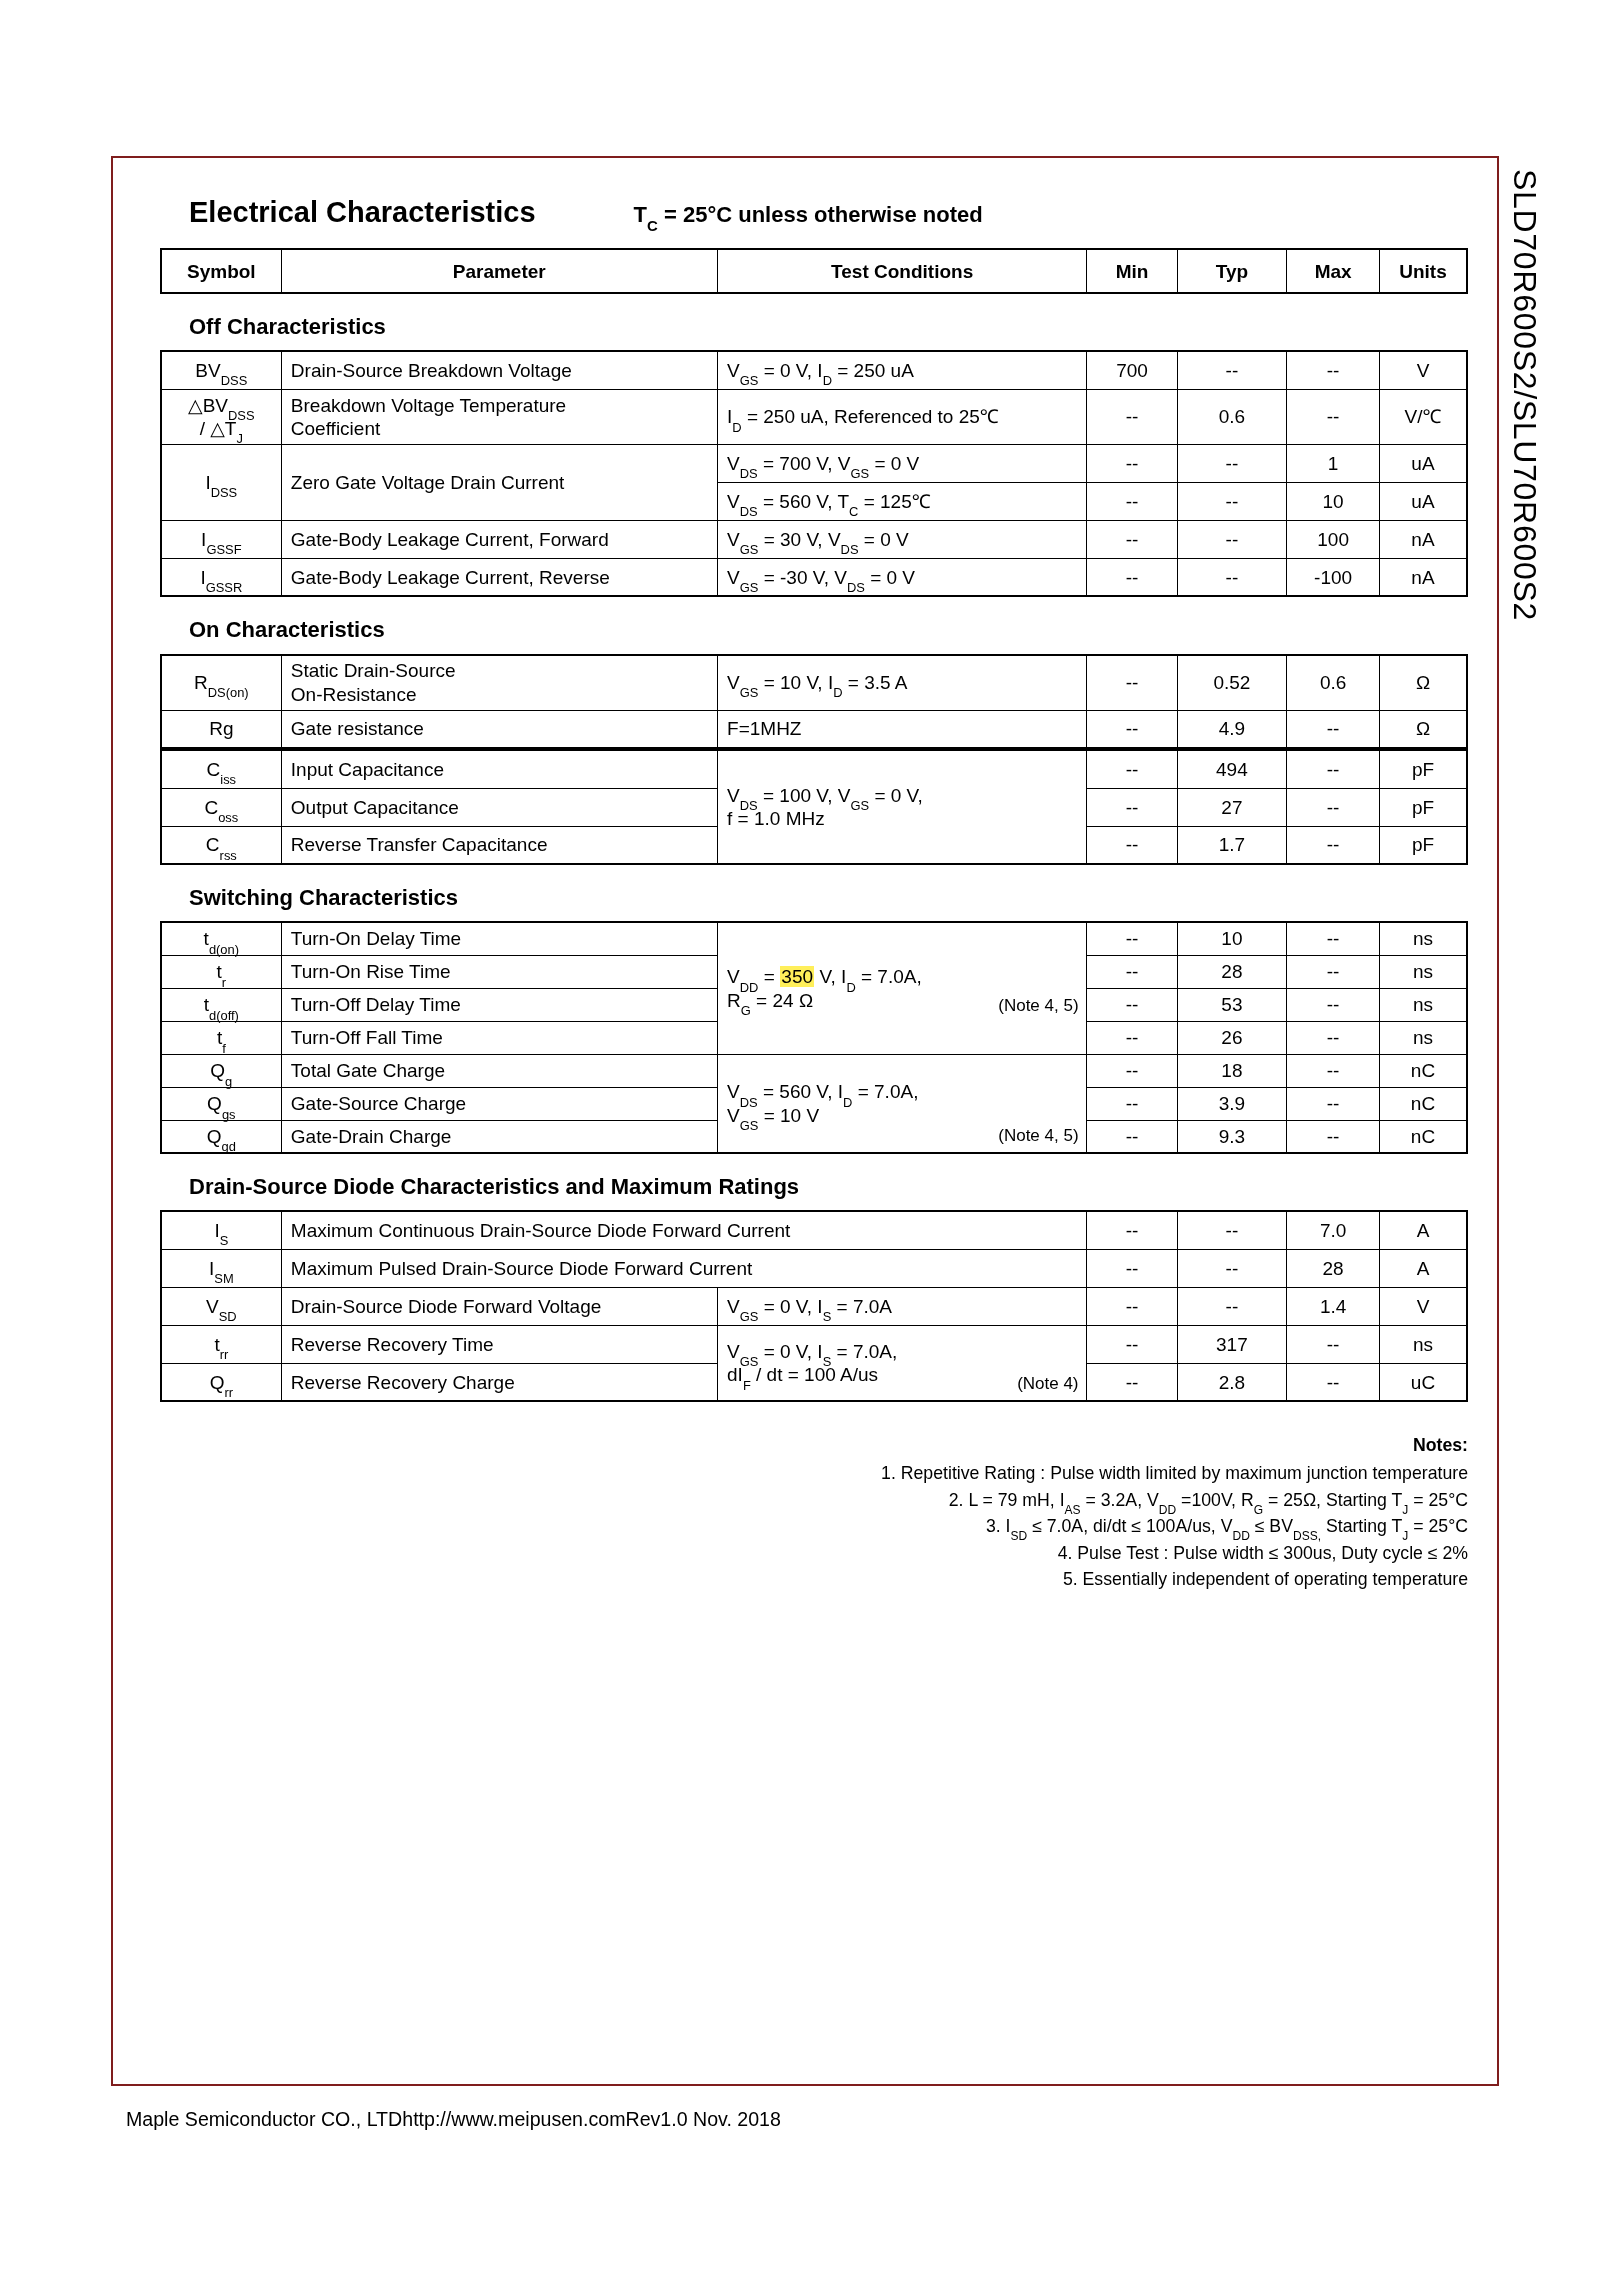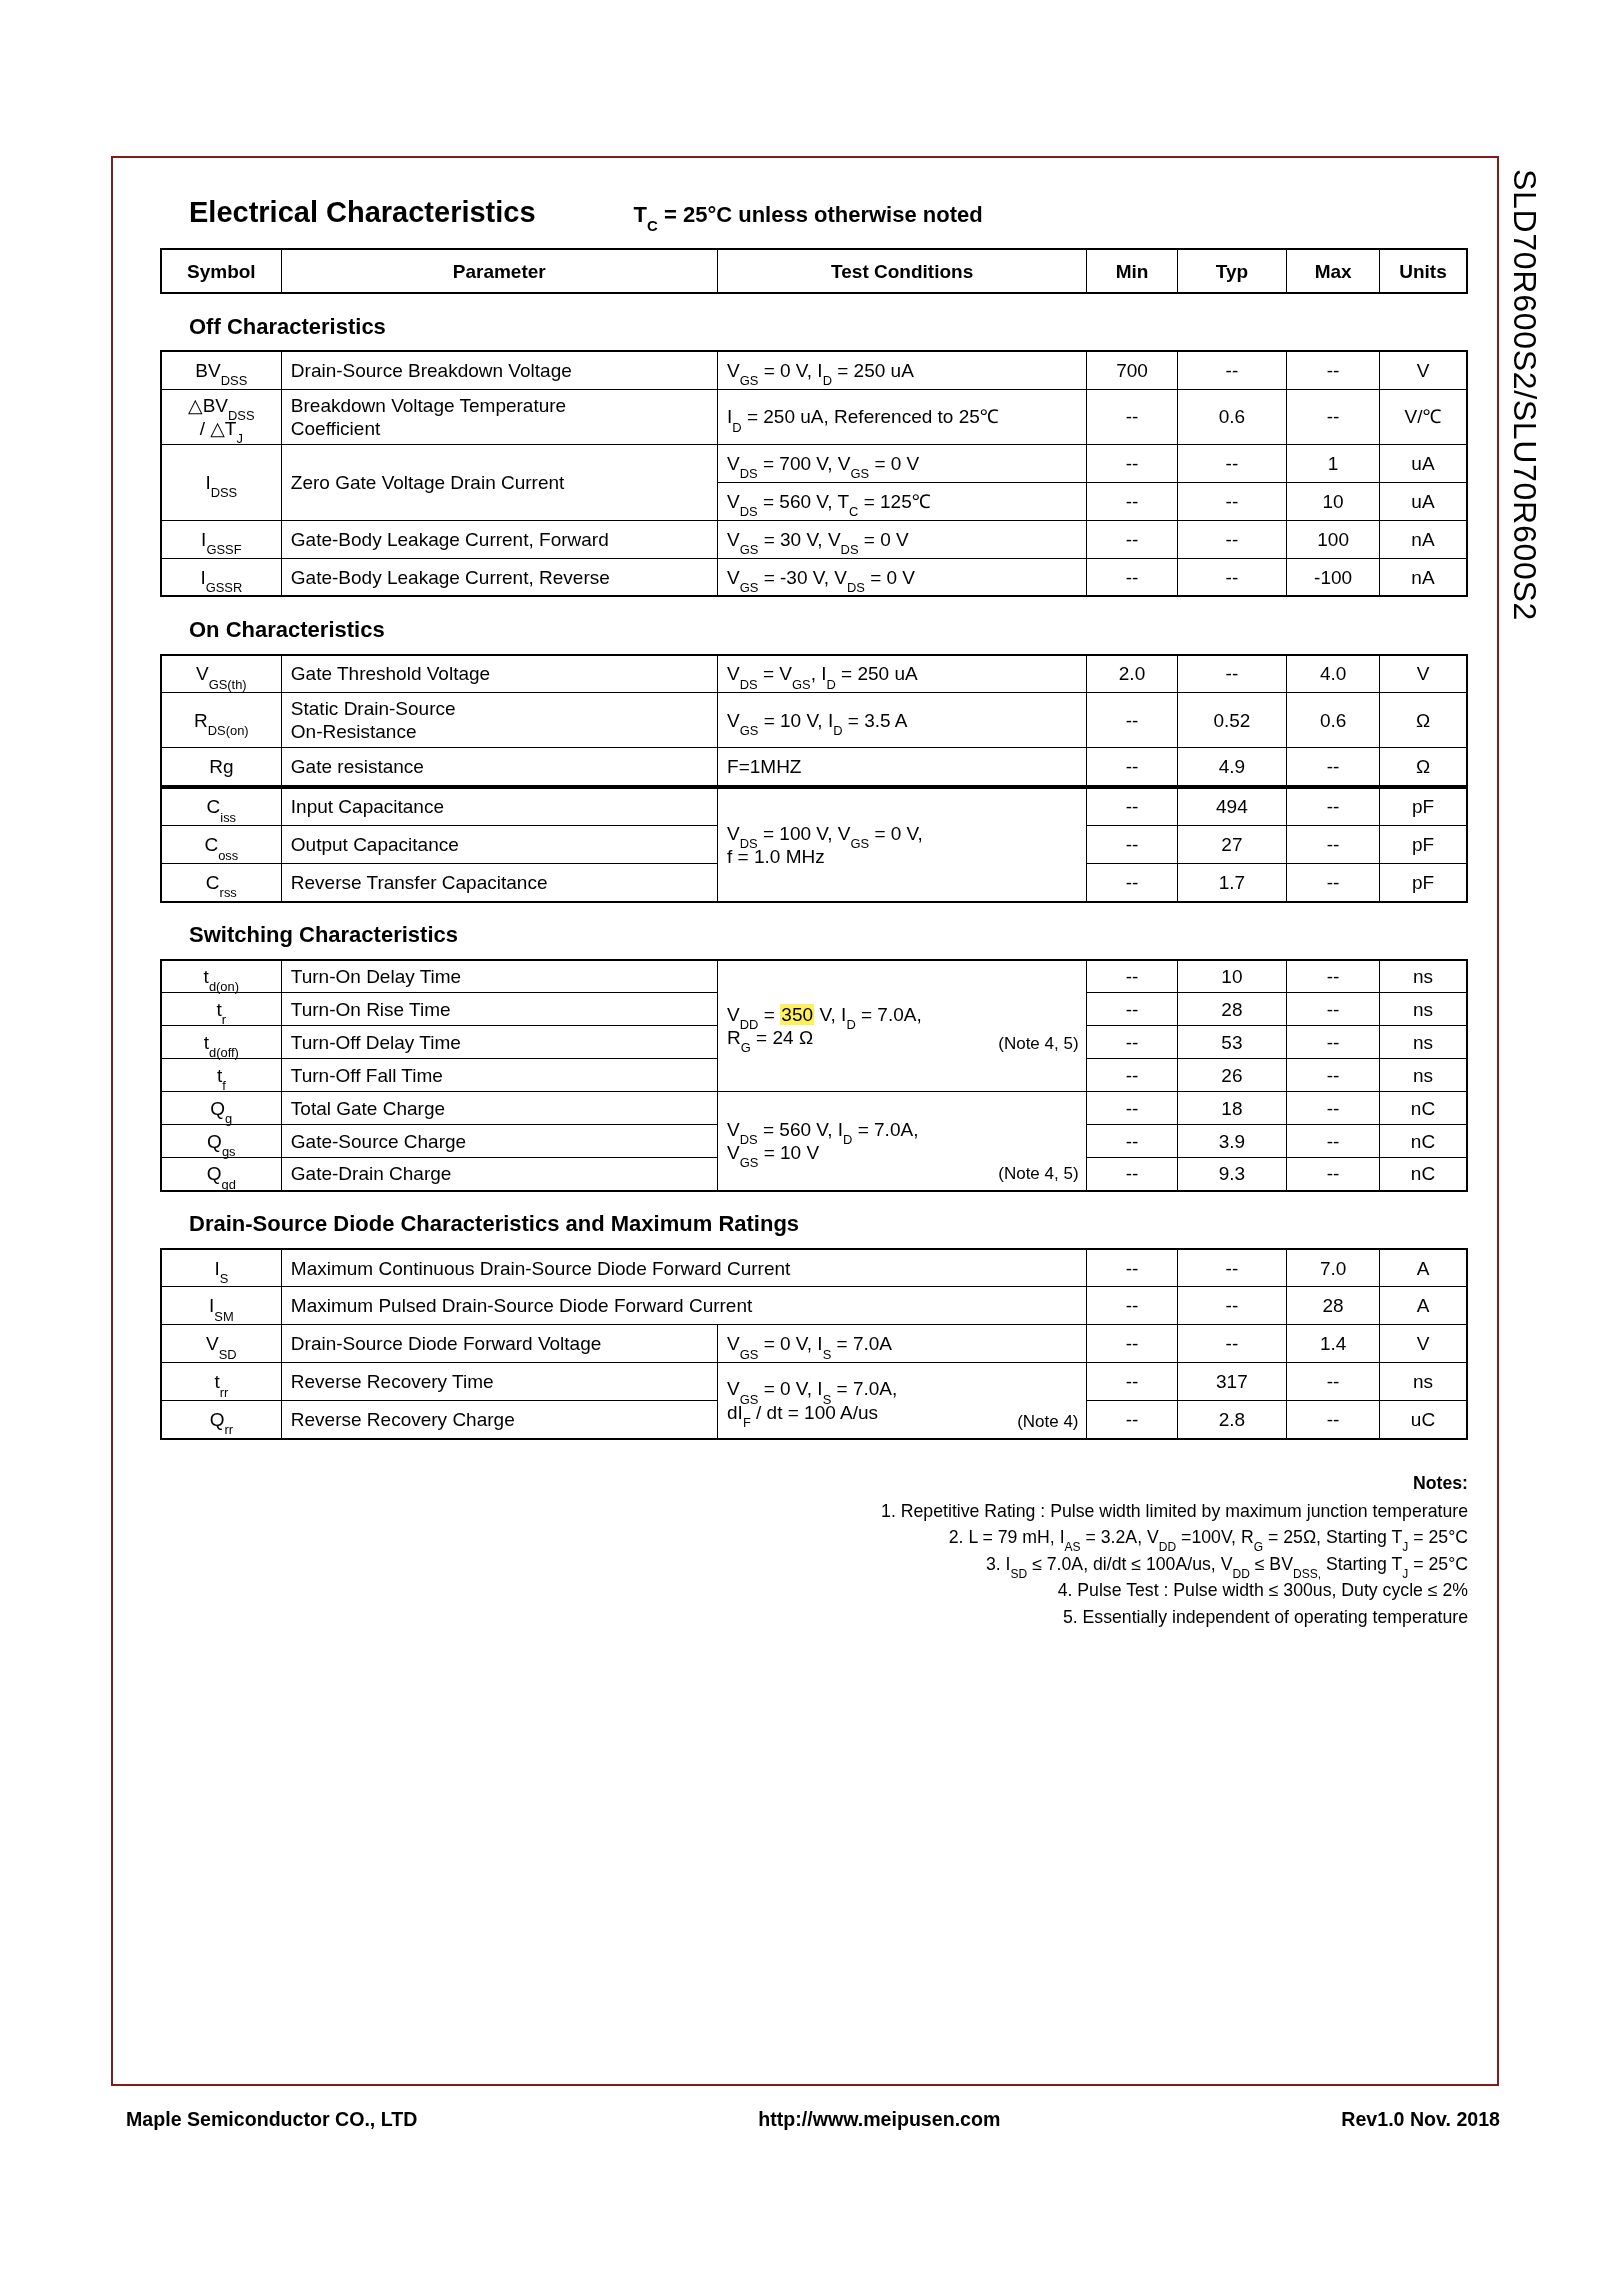--- a/index.html
+++ b/index.html
@@ -40,22 +40,22 @@
   .head-tbl { margin-top:17px; }
 
   sub { font-size:0.68em; line-height:0; position:relative; top:0.28em; }
   mark { background:#ffef5a; color:inherit; padding:0 1.3px; }
 
   .notes { margin:30px 0 0 -26px; font-size:17.7px; line-height:1.5;text-align:right; }
   .notes-title { font-weight:bold; margin-bottom:1.3px; }
 
   .footer {
     position:absolute; left:126px; top:2108px; width:1374px;
-    display:flex; justify-content:space-between;
-    font-size:19.6px; font-weight:bold;
+    display:flex; justify-content:flex-start;
+    font-size:19.6px; font-weight:normal;
   }
 </style>
 </head>
 <body>
 
 <div class="page">
 
   <div class="side-label">SLD70R600S2/SLU70R600S2</div>
 
   <div class="frame">
@@ -160,29 +160,20 @@
       <colgroup>
           <col class="w-sym">
           <col class="w-par">
           <col class="w-con">
           <col class="w-min">
           <col class="w-typ">
           <col class="w-max">
           <col class="w-uni">
         </colgroup>
       <tbody>
-          <tr>
-        <td class="c">V<sub>GS(th)</sub></td>
-        <td>Gate Threshold Voltage</td>
-        <td>V<sub>DS</sub> = V<sub>GS</sub>, I<sub>D</sub> = 250 uA</td>
-        <td class="c">2.0</td>
-        <td class="c">--</td>
-        <td class="c">4.0</td>
-        <td class="c">V</td>
-      </tr>
       <tr>
         <td class="c">R<sub>DS(on)</sub></td>
         <td>Static Drain-Source<br>On-Resistance</td>
         <td>V<sub>GS</sub> = 10 V, I<sub>D</sub> = 3.5 A</td>
         <td class="c">--</td>
         <td class="c">0.52</td>
         <td class="c">0.6</td>
         <td class="c">Ω</td>
       </tr>
       <tr>

